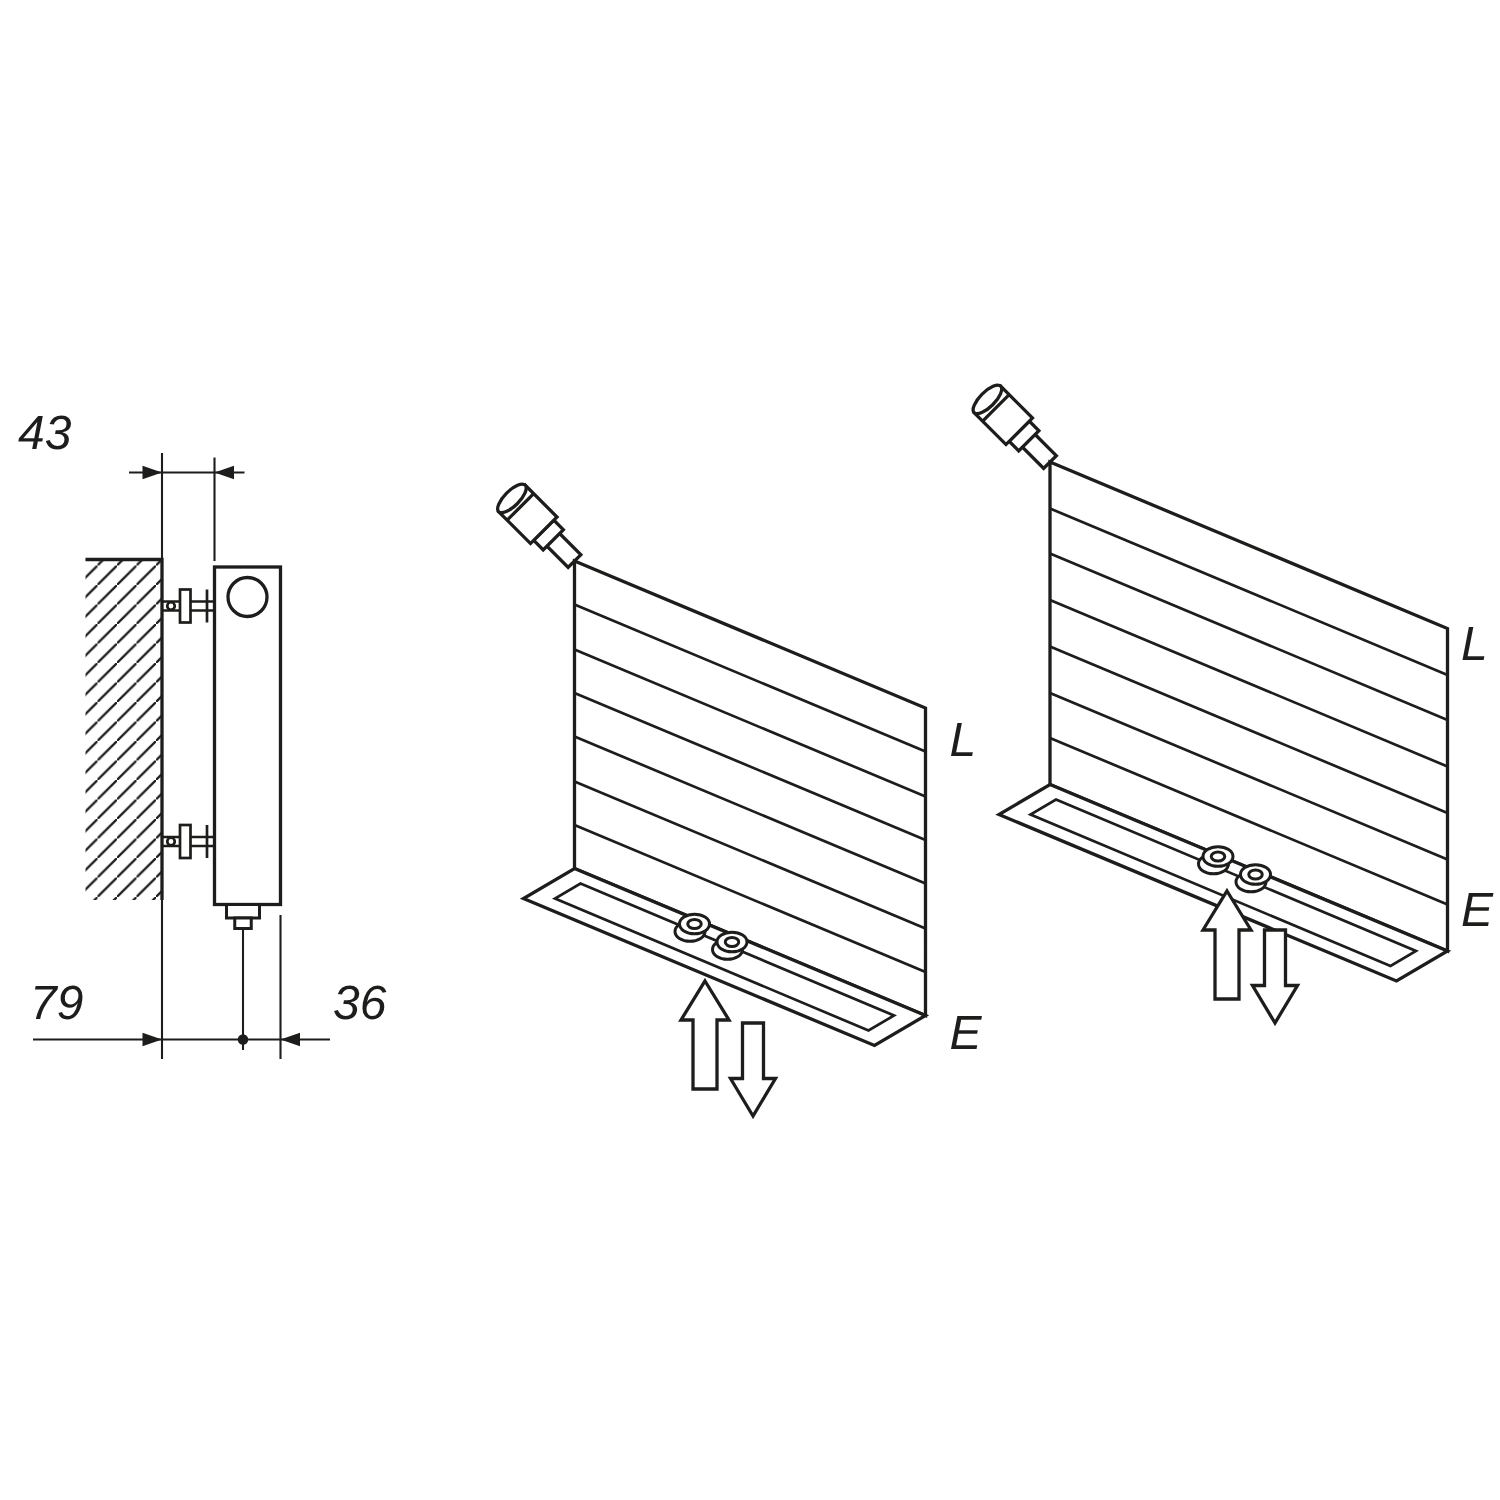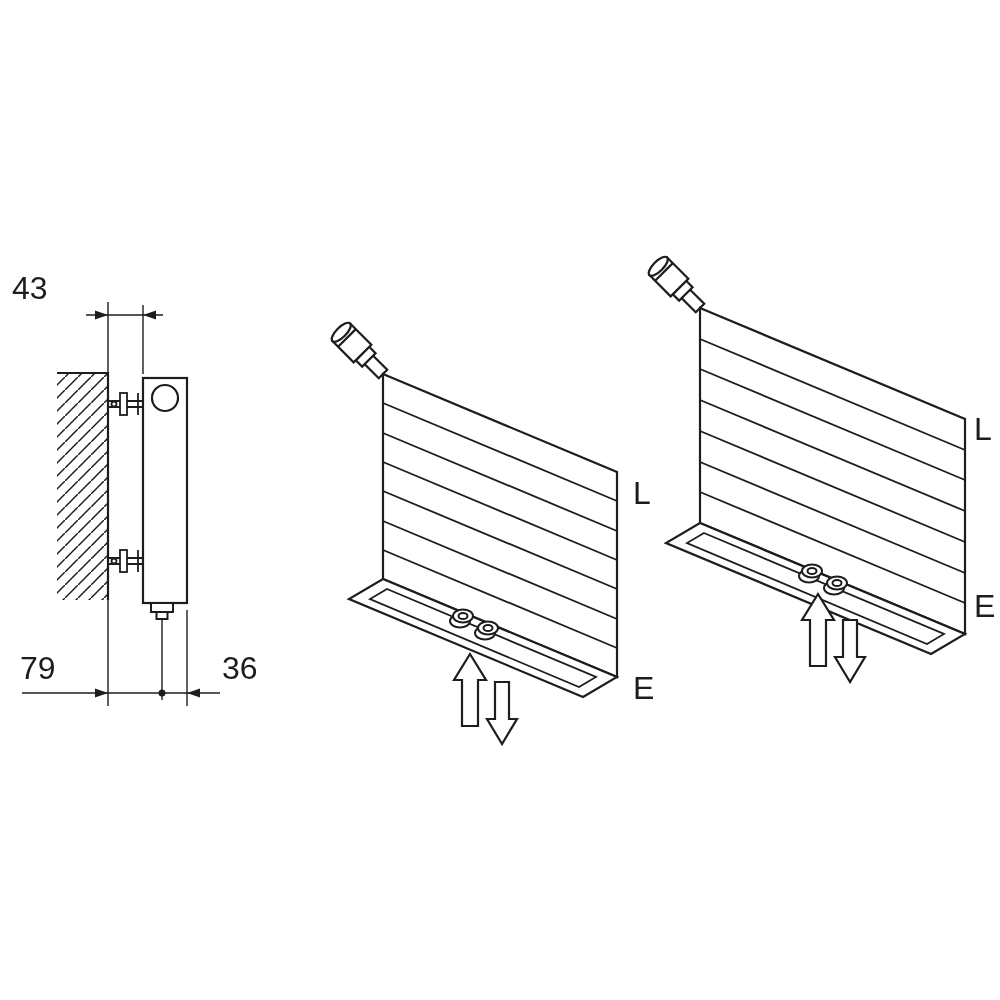--- a/index.html
+++ b/index.html
@@ -7,20 +7,21 @@
     padding: 0;
     background: #ffffff;
     font-family: "Liberation Sans", sans-serif;
   }
   .canvas {
     position: relative;
     width: 1000px;
     height: 1000px;
     background: #ffffff;
     overflow: hidden;
+    font-style: italic;
   }
   svg { display: block; }
   text {
     font-family: "Liberation Sans", sans-serif;
     font-size: 32px;
     fill: #1d1d1b;
     stroke: none;
   }
 </style>
 </head>

